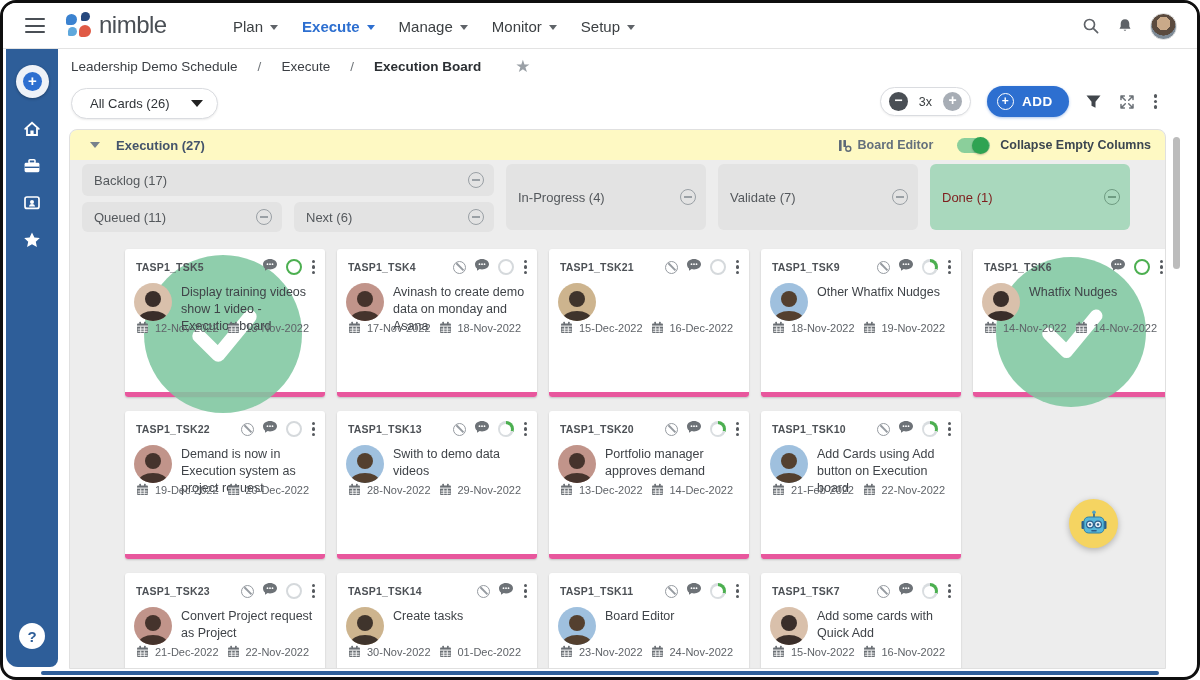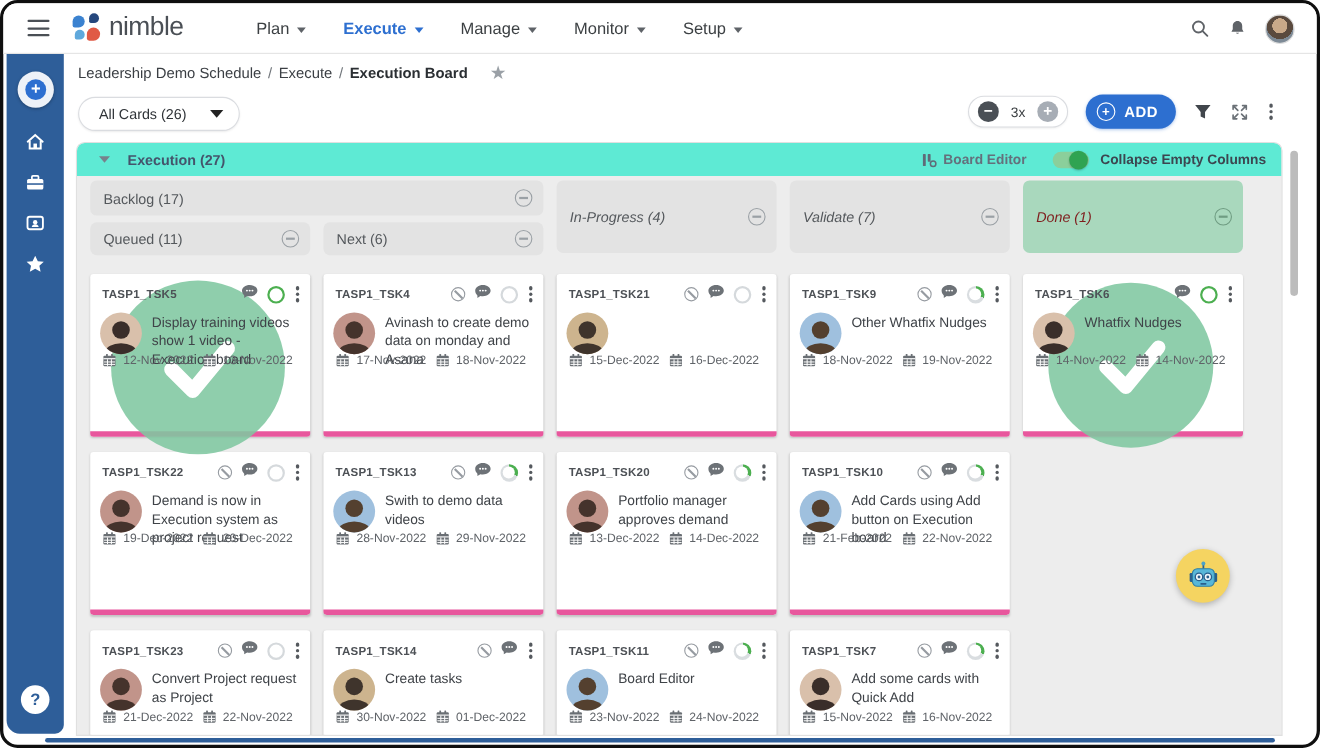--- a/index.html
+++ b/index.html
@@ -12,84 +12,84 @@
   .hamburger { position:absolute; left:22px; top:15px; width:20px; height:15px; display:flex; flex-direction:column; justify-content:space-between; cursor:pointer; }
   .hamburger i { height:2px; background:#4a4f55; border-radius:1px; }
   .brand { position:absolute; left:62px; top:8px; display:flex; gap:7px; }
   .logomark { position:relative; width:27px; height:27px; }
   .logomark b { position:absolute; border-radius:50% 50% 50% 18%; }
   .lm1 { left:1px; top:3px; width:11px; height:11px; background:#3b82d0; }
   .lm2 { right:2px; top:1px; width:9px; height:9px; background:#25477d; border-radius:50%; }
   .lm3 { left:3px; bottom:2px; width:9px; height:9px; background:#5fa8dc; border-radius:50%; }
   .lm4 { right:1px; bottom:1px; width:12px; height:12px; background:#e05a45; border-radius:18% 50% 50% 50%; }
   .brandname { font-size:24px; color:#4a4f55; letter-spacing:-0.5px; font-weight:500; }
-  .navmenus { position:absolute; left:230px; top:0; height:46px; display:flex; align-items:center; gap:34px; }
+  .navmenus { position:absolute; left:230px; top:0; height:46px; display:flex; align-items:center; gap:24px; }
   .navmenu { display:flex; align-items:center; gap:7px; font-size:15px; color:#3c4043; cursor:pointer; }
   .navmenu .caret { width:0; height:0; border-left:4.5px solid transparent; border-right:4.5px solid transparent; border-top:5px solid #5f6368; margin-top:2px; }
   .navmenu.active { color:#2d6fd0; font-weight:700; }
   .navmenu.active .caret { border-top-color:#2d6fd0; }
   .nav-right { position:absolute; right:20px; top:0; height:46px; display:flex; align-items:center; gap:16px; }
   .icon-btn { display:flex; align-items:center; justify-content:center; cursor:pointer; }
   .nav-avatar { width:27px; height:27px; border-radius:50%; background:radial-gradient(circle at 50% 38%, #c9a989 0 34%, #5a4a3e 35% 60%, #7d8a96 61%); border:1px solid #ddd; cursor:pointer; }
 
   
   .sidebar { position:absolute; left:3px; top:46px; width:52px; bottom:10px; background:#2e5e99; border-radius:0 0 8px 12px; z-index:25; }
   .sb-add { position:absolute; left:10px; top:16px; width:33px; height:33px; border-radius:50%; background:#eef2f8; display:flex; align-items:center; justify-content:center; cursor:pointer; box-shadow:0 1px 3px rgba(0,0,0,.3); }
   .sb-add-inner { width:19px; height:19px; border-radius:50%; background:#2d6fd0; color:#fff; font-size:15px; line-height:17px; text-align:center; font-weight:700; }
   .sb-icons { position:absolute; left:0; top:70px; width:52px; display:flex; flex-direction:column; align-items:center; gap:17px; }
   .sb-ic { width:20px; height:20px; cursor:pointer; display:flex; align-items:center; justify-content:center; }
   .sb-help { position:absolute; left:13px; bottom:18px; width:26px; height:26px; border-radius:50%; background:#fff; color:#2e5e99; font-weight:700; font-size:15px; display:flex; align-items:center; justify-content:center; cursor:pointer; }
   .bottom-accent { position:absolute; left:38px; right:38px; bottom:2px; height:4px; background:#2e5e99; border-radius:2px; z-index:40; }
 
   
   .main { position:absolute; left:55px; top:46px; right:0; bottom:0; }
-  .breadcrumb { position:absolute; left:13px; top:5px; height:24px; display:flex; align-items:center; gap:6px; font-size:13.5px; color:#3b3f44; }
+  .breadcrumb { position:absolute; left:13px; top:5px; height:24px; display:flex; align-items:center; gap:20px; font-size:13.5px; color:#3b3f44; }
   .breadcrumb .sep { color:#70757a; }
   .breadcrumb .current { font-weight:700; color:#2b2f33; }
   .bc-star { color:#9aa0a6; font-size:17px; margin-left:14px; cursor:pointer; }
   .toolbar { position:absolute; left:0; right:0; top:30px; height:48px; }
   .filter-pill { position:absolute; left:13px; top:9px; height:31px; padding:0 14px 0 18px; border:1px solid #dadce0; border-radius:16px; background:#fff; box-shadow:0 1px 2px rgba(0,0,0,.08); display:flex; align-items:center; gap:22px; font-size:13px; color:#2f3337; cursor:pointer; }
   .filter-pill .caret { width:0; height:0; border-left:6px solid transparent; border-right:6px solid transparent; border-top:7px solid #222; }
   .tb-right { position:absolute; right:38px; top:7px; display:flex; align-items:center; gap:16px; }
   .zoom-pill { height:29px; border:1px solid #dadce0; border-radius:15px; background:#fff; display:flex; align-items:center; gap:11px; padding:0 8px; box-shadow:0 1px 2px rgba(0,0,0,.06); }
   .zoom-btn { width:19px; height:19px; border-radius:50%; color:#fff; font-size:14px; line-height:17px; text-align:center; font-weight:700; cursor:pointer; }
   .zoom-minus { background:#4a4f55; }
   .zoom-plus  { background:#a7adb5; }
   .zoom-level { font-size:12.5px; color:#3c4043; }
   .add-btn { height:31px; padding:0 16px 0 10px; border-radius:16px; background:#2d6fd0; color:#fff; display:flex; align-items:center; gap:8px; font-size:13.5px; font-weight:700; letter-spacing:.5px; cursor:pointer; box-shadow:0 1px 3px rgba(45,111,208,.4); }
   .add-btn .plus-ring { width:17px; height:17px; border:1.7px solid #fff; border-radius:50%; font-size:12px; line-height:14px; text-align:center; font-weight:700; }
 
   
   .board { position:absolute; left:11px; right:31px; top:80px; bottom:8px; background:#ededed; border:1px solid #e0e0e0; border-radius:8px 8px 0 0; overflow:hidden; }
-  .board-header { height:30px; background:#5eead4; display:flex; align-items:center; padding:0 14px 0 20px; border-radius:7px 7px 0 0; }
+  .board-header { height:30px; background:#fef9c3; display:flex; align-items:center; padding:0 14px 0 20px; border-radius:7px 7px 0 0; }
   .bh-caret { width:0; height:0; border-left:5.5px solid transparent; border-right:5.5px solid transparent; border-top:6.5px solid #77828c; margin-right:16px; cursor:pointer; }
   .bh-title { font-size:13px; font-weight:700; color:#44546b; }
   .bh-right { margin-left:auto; display:flex; align-items:center; gap:10px; }
   .bh-editor { display:flex; align-items:center; gap:6px; font-size:12.5px; font-weight:600; color:#64707c; cursor:pointer; margin-right:14px; }
   .toggle { width:33px; height:15px; border-radius:8px; background:#8bcf9b; position:relative; cursor:pointer; }
   .toggle .knob { position:absolute; right:1px; top:-1px; width:17px; height:17px; border-radius:50%; background:#2fa352; box-shadow:0 1px 2px rgba(0,0,0,.25); }
   .bh-collapse { font-size:12.5px; font-weight:700; color:#3c4650; }
 
   .lanes { position:absolute; left:12px; top:34px; right:0; bottom:0; display:flex; gap:12px; align-items:flex-start; }
   .lane-header { background:#e3e3e3; border-radius:6px; display:flex; align-items:center; padding:0 10px 0 12px; font-size:13px; color:#54585c; }
   .lh-label { font-weight:500; }
   .hminus { margin-left:auto; width:16px; height:16px; border:1.5px solid #9aa0a5; border-radius:50%; position:relative; cursor:pointer; flex:0 0 auto; }
   .hminus::after { content:""; position:absolute; left:3px; right:3px; top:50%; height:1.6px; margin-top:-0.8px; background:#9aa0a5; }
   .backlog-group { width:412px; flex:0 0 auto; }
   .group-h { height:32px; margin-bottom:6px;justify-content:center; }
   .subcols { display:flex; gap:12px; }
   .col { width:200px; flex:0 0 auto; }
   .sub-h { height:30px; margin-bottom:17px; }
-  .tall-h { height:66px; margin-bottom:19px;font-style:italic; }
+  .tall-h { height:66px; margin-bottom:19px; }
   .done-h { background:#a9d8bd; color:#7f1d1d; }
   .done-h .hminus { border-color:#6f9c82; }
   .done-h .hminus::after { background:#6f9c82; }
 
   
-  .card { position:relative; width:200px; height:148px; background:#fff; border-radius:3px; box-shadow:0 1px 2px rgba(0,0,0,.18); margin-bottom:14px; cursor:pointer; }
+  .card { position:relative; width:200px; height:148px; background:#fff; border-radius:3px; box-shadow:0 1px 2px rgba(0,0,0,.18); margin-bottom:14px; cursor:pointer;margin-left:43px; }
   .card-top { position:relative; z-index:2; display:flex; align-items:center; padding:9px 8px 0 11px; }
   .cid { font-size:10.5px; color:#4d5156; letter-spacing:.2px; font-weight:600; }
   .cicons { margin-left:auto; display:flex; align-items:center; gap:8px; }
   .ic-block { width:13px; height:13px; border:1.6px solid #969ba1; border-radius:50%; position:relative; }
   .ic-block::after { content:""; position:absolute; left:50%; top:0.5px; bottom:0.5px; width:1.6px; margin-left:-0.8px; background:#969ba1; transform:rotate(-45deg); }
   .ring { width:16px; height:16px; border-radius:50%; position:relative; }
   .ring-empty { border:2px solid #d5d9dc; }
   .ring-full { border:2.5px solid #4caf50; }
   .ring-partial { background:conic-gradient(#4caf50 0deg 110deg, #d9dde0 110deg 360deg); }
   .ring-partial::after { content:""; position:absolute; inset:2.5px; background:#fff; border-radius:50%; }

